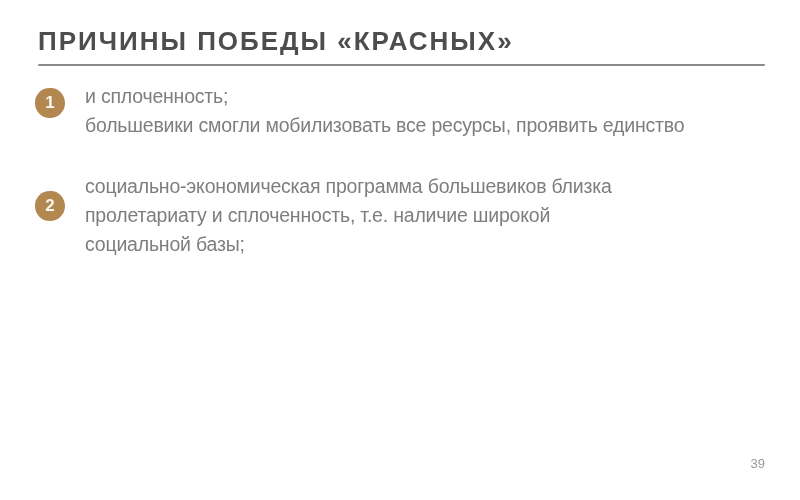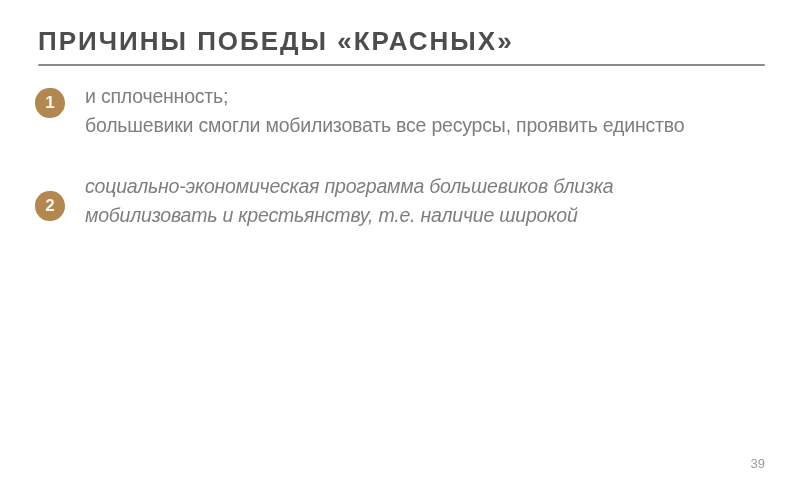--- a/index.html
+++ b/index.html
@@ -59,21 +59,21 @@
   .item-text {
     position: absolute;
     left: 85px;
     color: #7e7e7e;
     font-size: 19.5px;
     line-height: 29px;
     letter-spacing: -0.2px;
   }
 
   .item-text-1 { top: 82px; }
-  .item-text-2 { top: 172px; font-style: italic; }
+  .item-text-2 { top: 172px; }
 
   .item-line {
     display: block;
     white-space: nowrap;
   }
 
   .page-number {
     position: absolute;
     right: 35px;
     top: 456px;
@@ -94,18 +94,19 @@
 
   <div class="item-text item-text-1">
     <span class="item-line">и сплоченность;</span>
     <span class="item-line">большевики смогли мобилизовать все ресурсы, проявить единство</span>
   </div>
 
   <div class="item-badge badge-2">2</div>
 
   <div class="item-text item-text-2">
     <span class="item-line">социально-экономическая программа большевиков близка</span>
-    <span class="item-line">мобилизовать и крестьянству, т.е. наличие широкой</span>
+    <span class="item-line">пролетариату и сплоченность, т.е. наличие широкой</span>
+    <span class="item-line">социальной базы;</span>
   </div>
 
   <div class="page-number">39</div>
 
 </div>
 
 </body></html>

